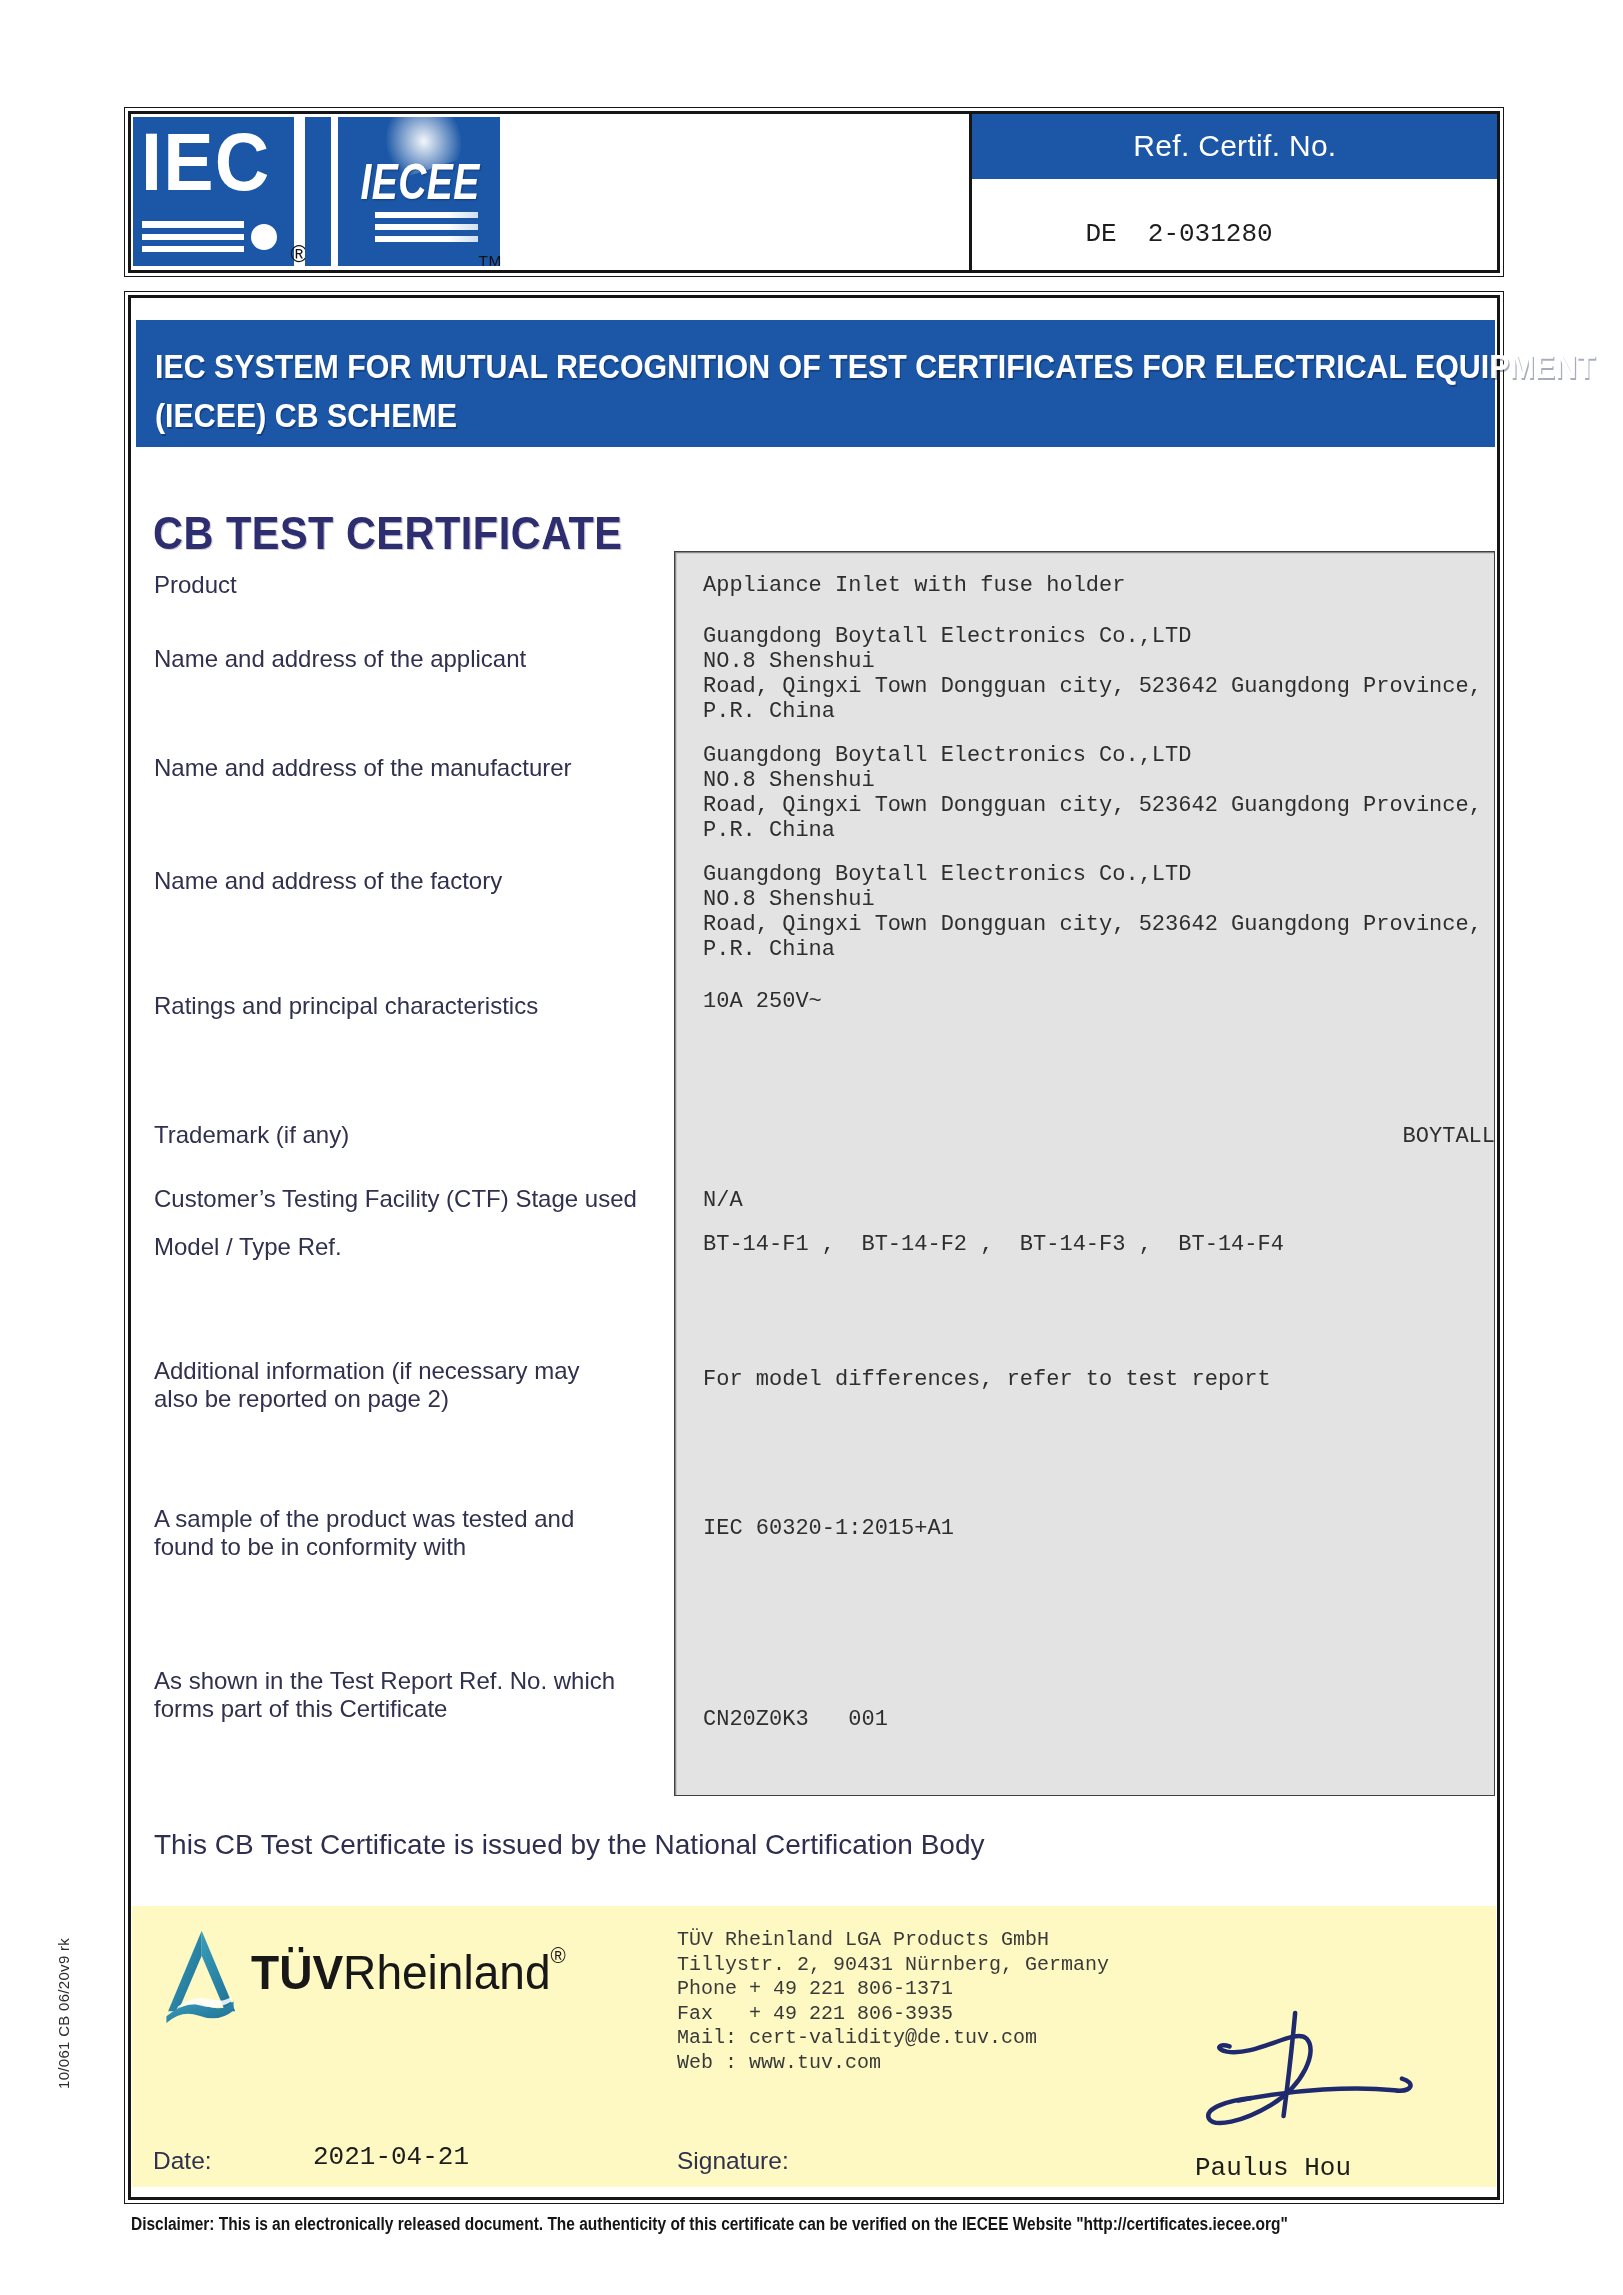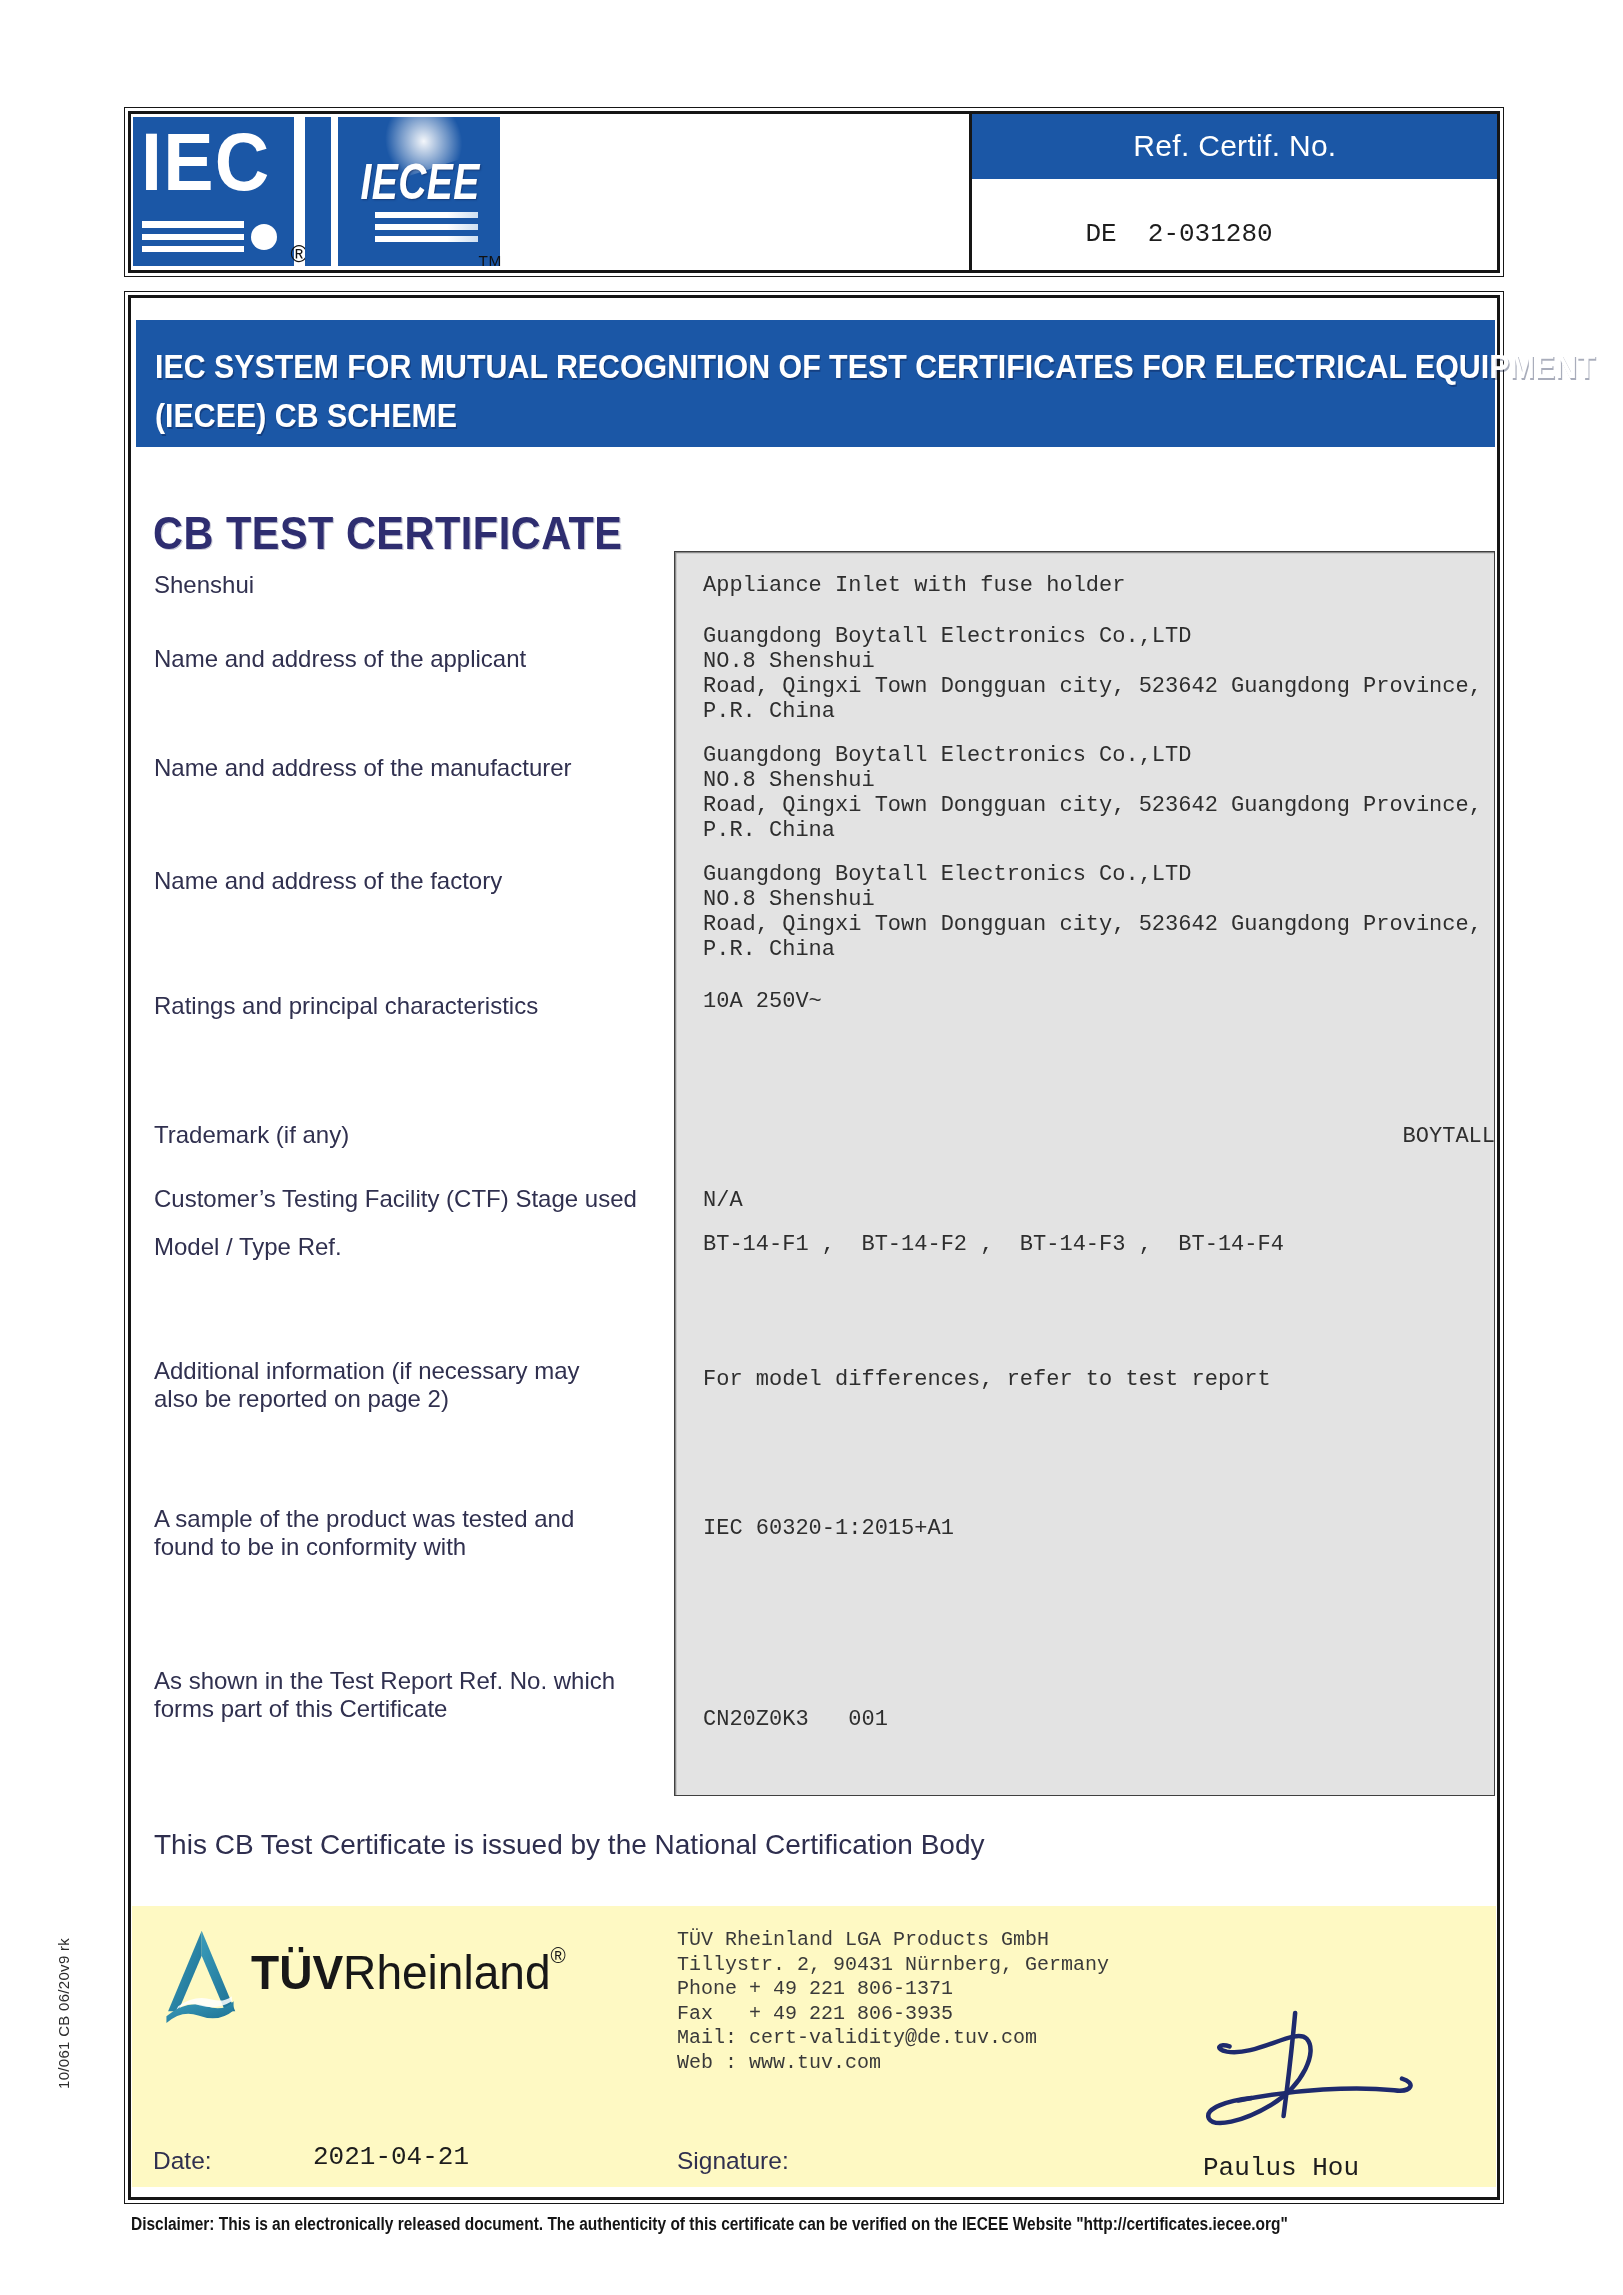--- a/index.html
+++ b/index.html
@@ -124,21 +124,21 @@
   .tuv-wordmark .tuv-reg { font-size:22px; vertical-align:26px; }
   .ncb-contact {
     position:absolute; left:545px; top:22px;
     font-family:"Liberation Mono","DejaVu Sans Mono",monospace;
     font-size:20px; line-height:24.5px; color:#3a3a3a; white-space:pre;
   }
   .signature-svg { position:absolute; left:1010px; top:103px; }
   .signer-name {
     position:absolute; left:1063px; top:247px;
     font-family:"Liberation Mono","DejaVu Sans Mono",monospace;
-    font-size:26px; color:#1d1d1d; white-space:pre;margin-left:8px;
+    font-size:26px; color:#1d1d1d; white-space:pre;
   }
   .date-label { position:absolute; left:21px; top:241px; font-size:24.5px; color:#30304f; }
   .date-value {
     position:absolute; left:181px; top:236px;
     font-family:"Liberation Mono","DejaVu Sans Mono",monospace;
     font-size:26px; color:#1d1d1d; white-space:pre;
   }
   .sig-label { position:absolute; left:545px; top:241px; font-size:24.5px; color:#30304f; }
 
   .side-code {
@@ -198,21 +198,21 @@
 
   <div class="banner">
     <div class="bline">IEC SYSTEM FOR MUTUAL RECOGNITION OF TEST CERTIFICATES FOR ELECTRICAL EQUIPMENT</div>
     <div class="bline">(IECEE) CB SCHEME</div>
   </div>
 
   <div class="doc-title">CB TEST CERTIFICATE</div>
 
   <div class="value-box"></div>
 
-  <div class="flabel" style="top:571px;">Shenshui</div>
+  <div class="flabel" style="top:571px;">Product</div>
   <div class="flabel" style="top:645px;">Name and address of the applicant</div>
   <div class="flabel" style="top:754px;">Name and address of the manufacturer</div>
   <div class="flabel" style="top:867px;">Name and address of the factory</div>
   <div class="flabel" style="top:992px;">Ratings and principal characteristics</div>
   <div class="flabel" style="top:1121px;">Trademark (if any)</div>
   <div class="flabel" style="top:1185px;">Customer’s Testing Facility (CTF) Stage used</div>
   <div class="flabel" style="top:1233px;">Model / Type Ref.</div>
   <div class="flabel" style="top:1357px;">Additional information (if necessary may
 also be reported on page 2)</div>
   <div class="flabel" style="top:1505px;">A sample of the product was tested and

